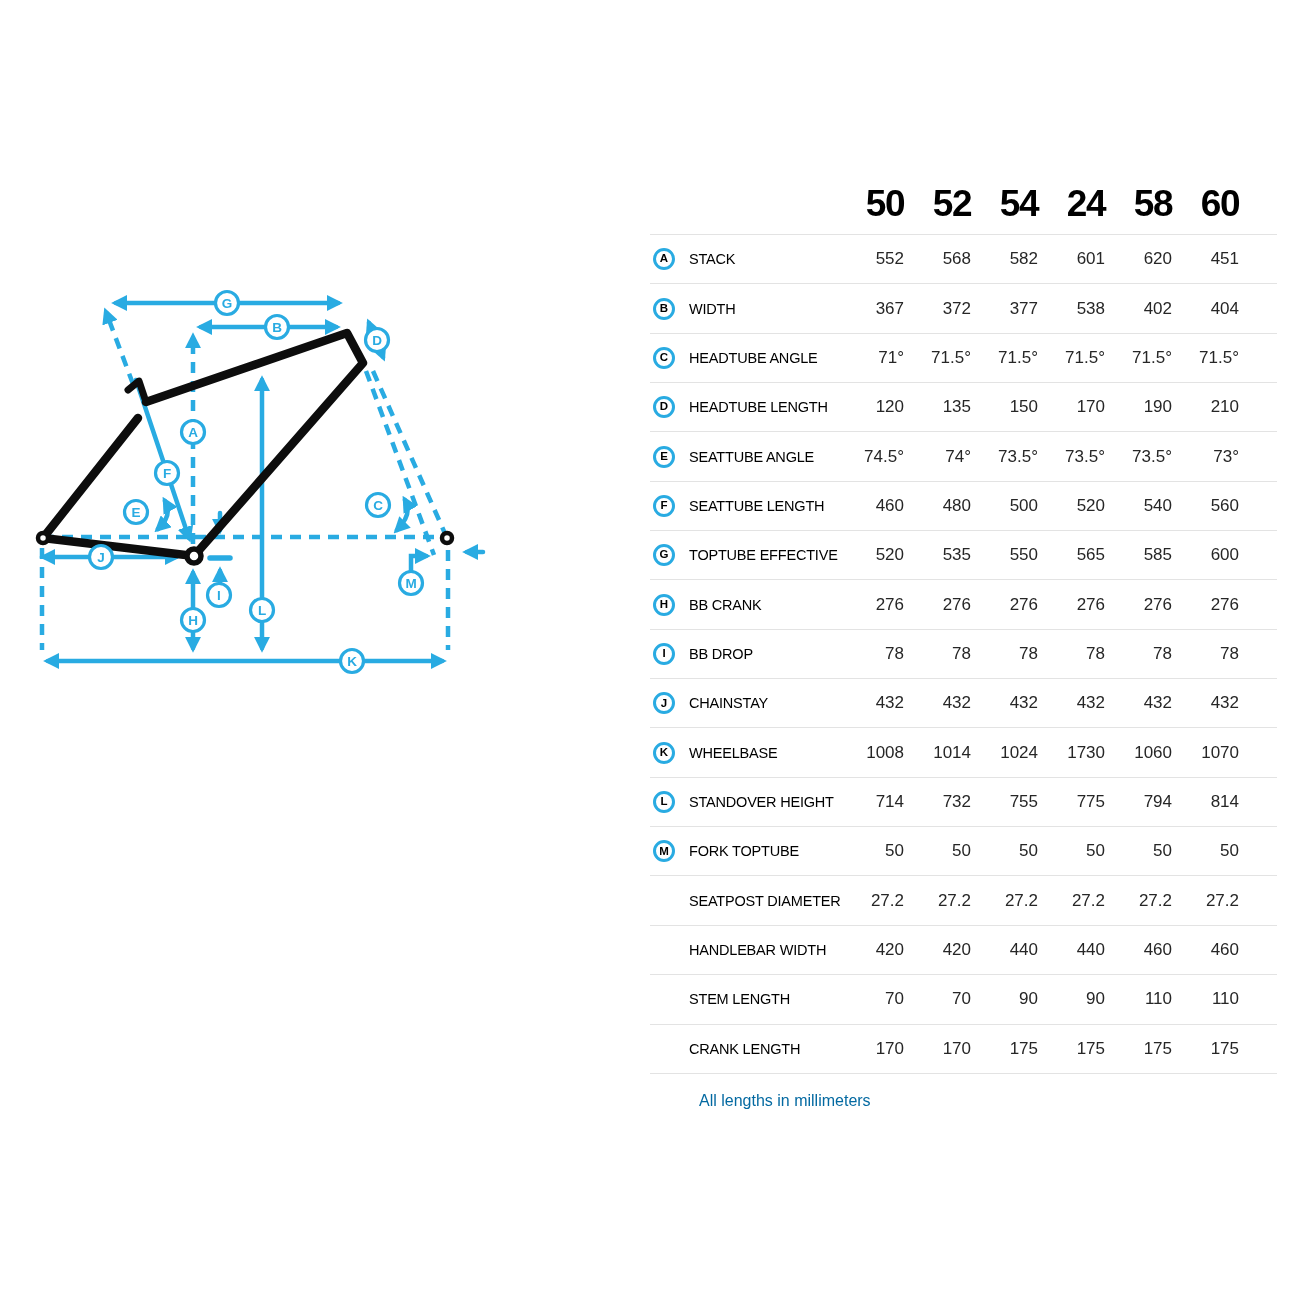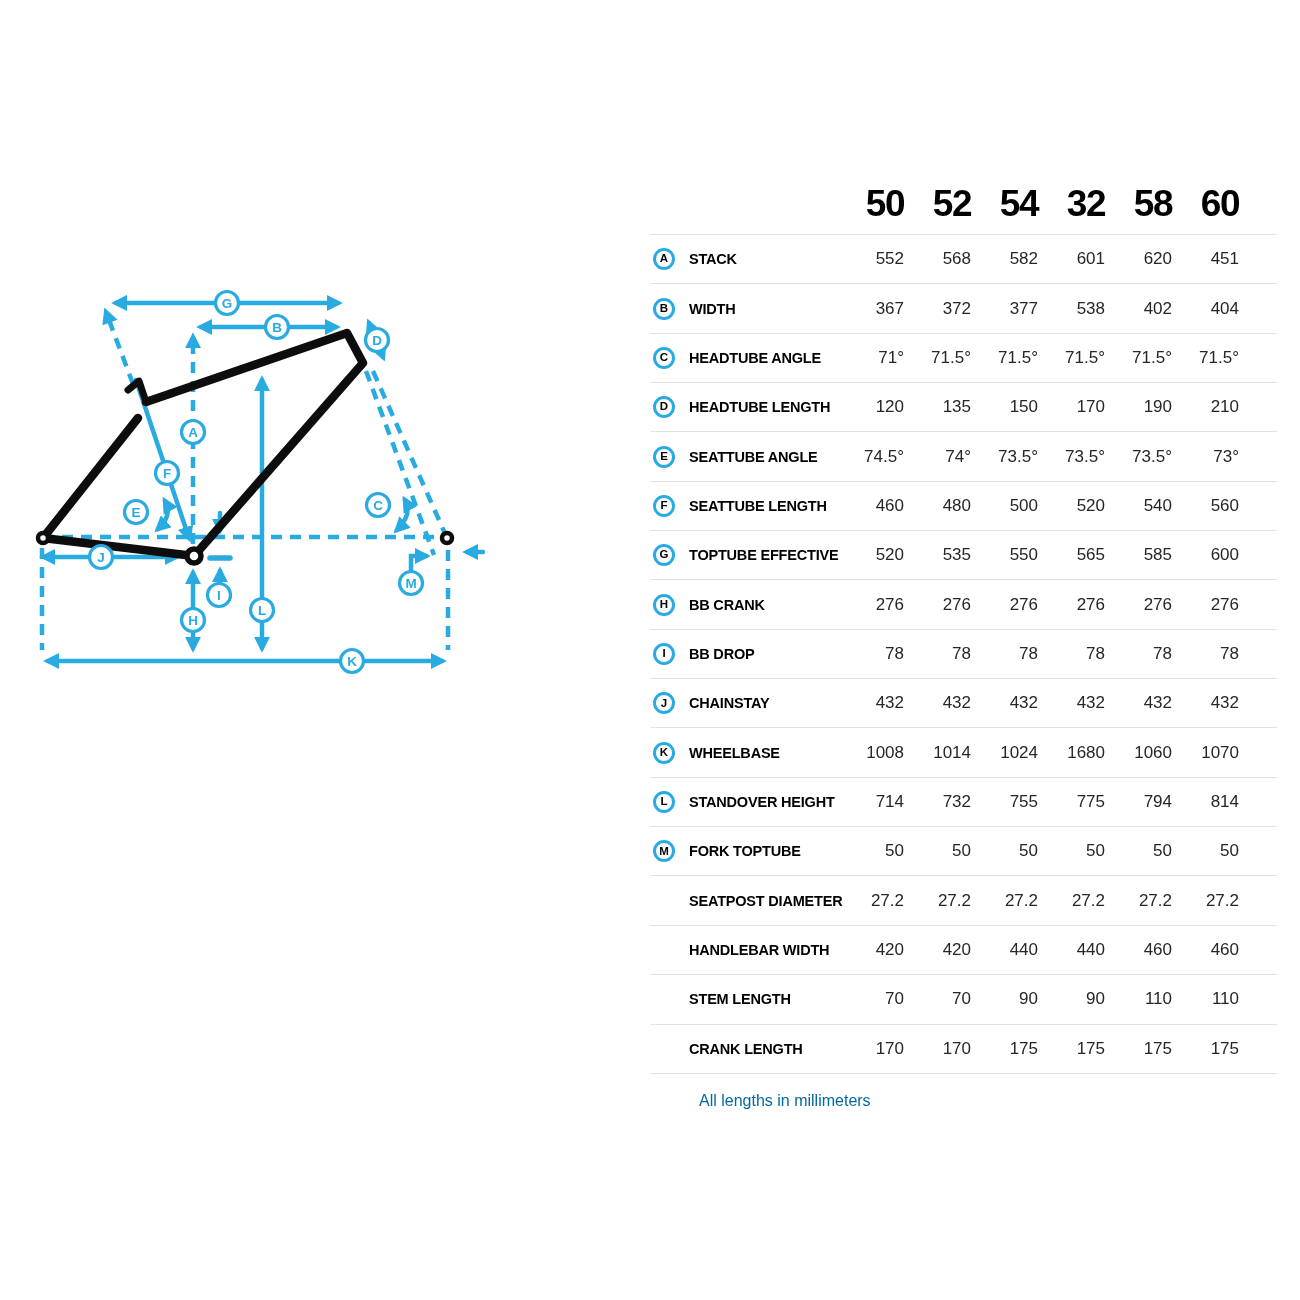--- a/index.html
+++ b/index.html
@@ -14,21 +14,21 @@
   .thead{grid-template-columns:187px repeat(6,67px);} 
   .hcell{text-align:right;font-weight:700;font-size:37px;letter-spacing:-1.5px;line-height:1;color:#000;}
   .tbody{position:absolute;top:234px;left:0;width:627px;border-bottom:1px solid #e3e3e3;}
   .trow{display:grid;grid-template-columns:187px repeat(6,67px);padding-right:19px;box-sizing:border-box;
         height:49.35px;border-top:1px solid #e3e3e3;align-items:center;}
   .label-cell{display:flex;align-items:center;gap:14px;padding-left:3px;min-width:0;}
   .badge{width:16px;height:16px;border:3.2px solid #29abe2;border-radius:50%;flex:none;
          display:flex;align-items:center;justify-content:center;
          font-size:11.5px;font-weight:700;color:#000;line-height:1;background:#fff;}
   .badge.empty{visibility:hidden;}
-  .rlabel{font-weight:700;font-size:14.5px;letter-spacing:-0.2px;white-space:nowrap;color:#000;}
+  .rlabel{font-weight:400;font-size:14.5px;letter-spacing:-0.2px;white-space:nowrap;color:#000;}
   .val{text-align:right;font-size:17px;color:#262626;}
   .footnote{position:absolute;top:1092px;left:49px;font-size:16px;color:#0369a1;}
 
   .cy-text{font-family:"Liberation Sans",sans-serif;font-weight:700;font-size:13.5px;fill:#29abe2;}
 </style>
 </head>
 <body>
 
 <div class="page">
 
@@ -132,21 +132,21 @@
         </g>
     </g>
   </svg>
 
   <div class="geo-table">
     <div class="thead">
       <div class="hcell"></div>
       <div class="hcell">50</div>
       <div class="hcell">52</div>
       <div class="hcell">54</div>
-      <div class="hcell">32</div>
+      <div class="hcell">24</div>
       <div class="hcell">58</div>
       <div class="hcell">60</div>
     </div>
     <div class="tbody" id="tbody">
         <div class="trow">
           <div class="label-cell">
             <span class="badge">A</span>
             <span class="rlabel">STACK</span>
           </div>
           <div class="val">552</div>
@@ -265,21 +265,21 @@
           <div class="val">432</div>
         </div>
         <div class="trow">
           <div class="label-cell">
             <span class="badge">K</span>
             <span class="rlabel">WHEELBASE</span>
           </div>
           <div class="val">1008</div>
           <div class="val">1014</div>
           <div class="val">1024</div>
-          <div class="val">1680</div>
+          <div class="val">1730</div>
           <div class="val">1060</div>
           <div class="val">1070</div>
         </div>
         <div class="trow">
           <div class="label-cell">
             <span class="badge">L</span>
             <span class="rlabel">STANDOVER HEIGHT</span>
           </div>
           <div class="val">714</div>
           <div class="val">732</div>

